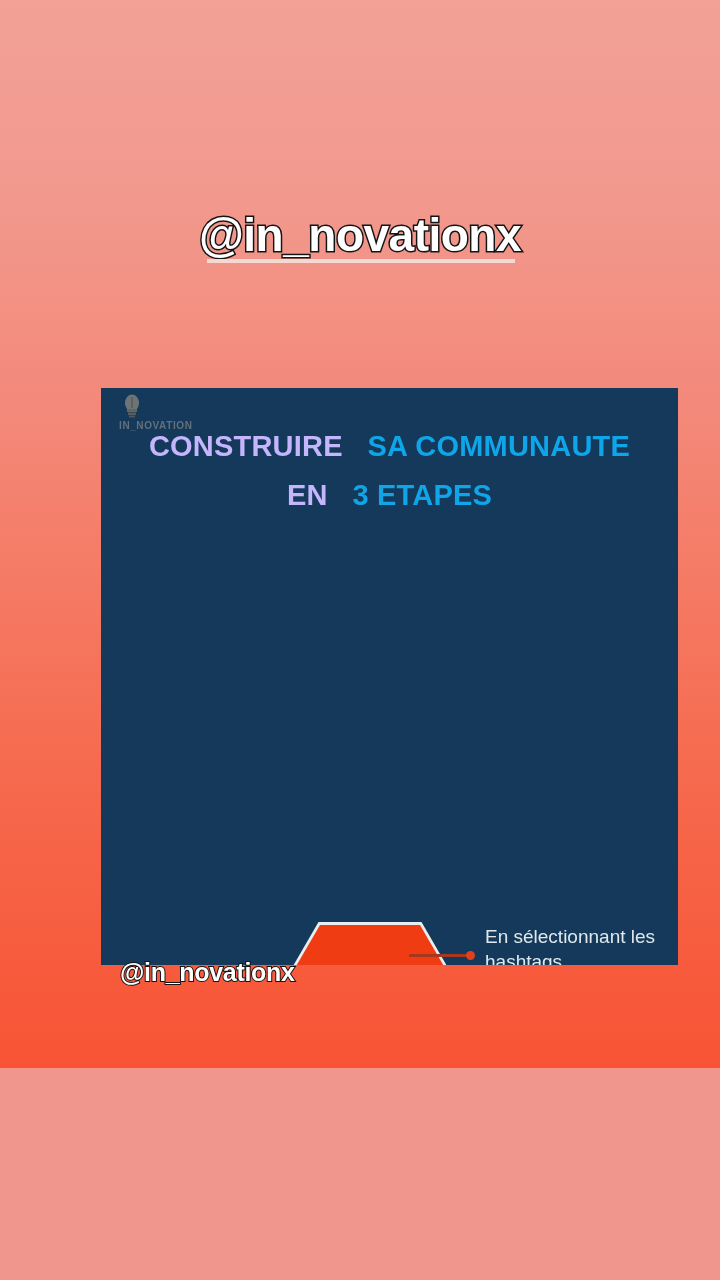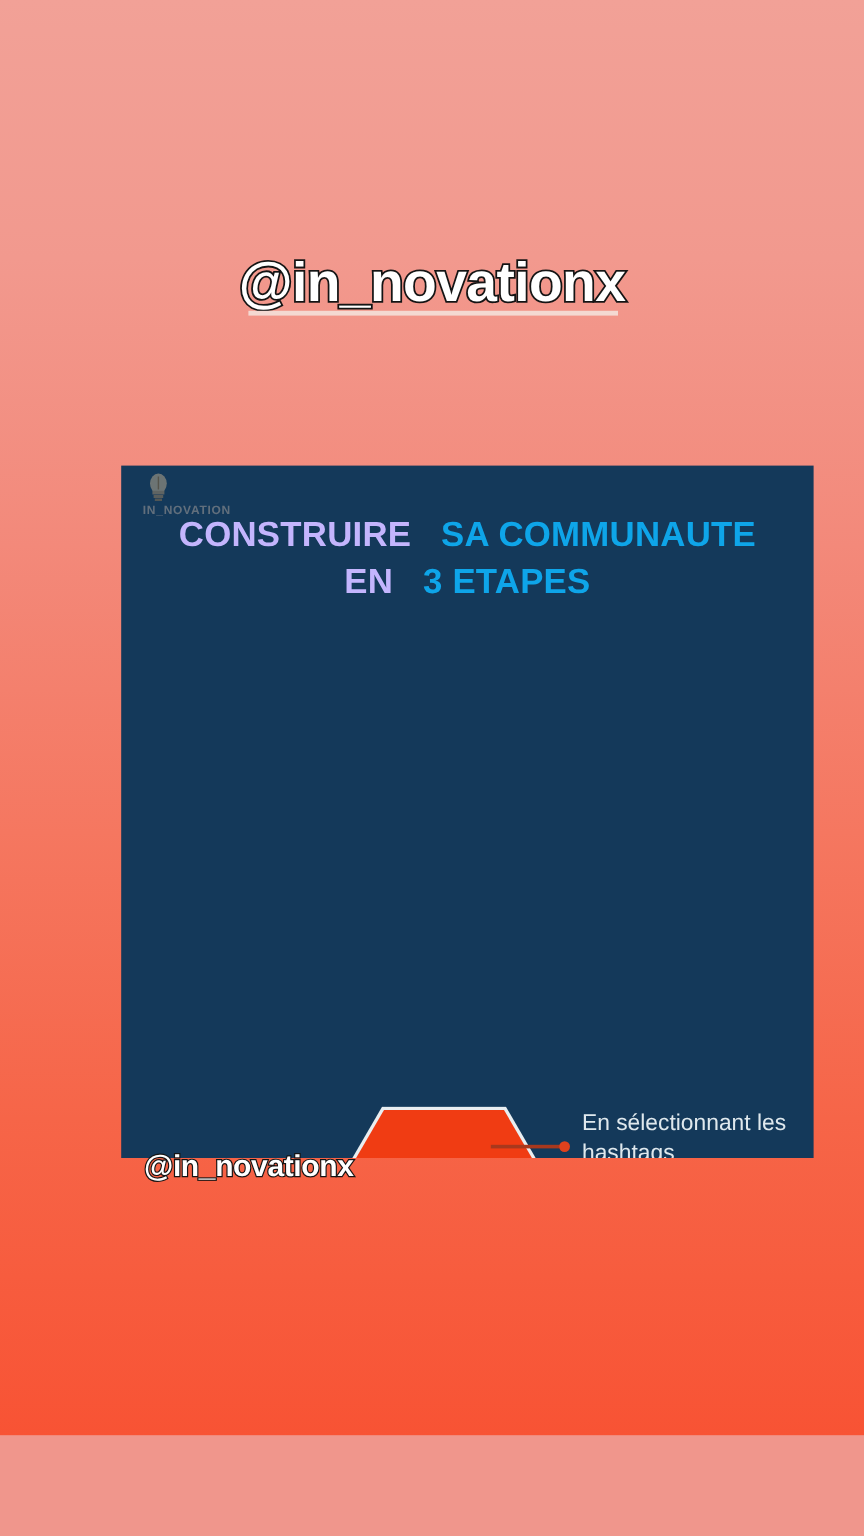--- a/index.html
+++ b/index.html
@@ -11,21 +11,21 @@
     width: 720px;
     height: 1280px;
     overflow: hidden;
     font-family: "Liberation Sans", sans-serif;
     -webkit-font-smoothing: antialiased;
   }
 
   #stage {
     position: relative;
     width: 720px;
-    height: 1196px;
+    height: 1068px;
     background: linear-gradient(to bottom,
                 #f2a197 0%,
                 #f2998e 18%,
                 #f3897a 38%,
                 #f57760 58%,
                 #f66548 78%,
                 #f85334 100%);
     overflow: hidden;
   }
 
@@ -104,21 +104,21 @@
     right: 0;
     top: 40px;
     text-align: center;
     font-weight: bold;
     font-size: 29px;
     letter-spacing: 0.2px;
     line-height: 1.28;
   }
   .t-white { color: #c4b5fd; }
   .t-orange { color: #0ea5e9; }
-  .title-line2 { margin-top: 2px; }
+  .title-line2 { margin-top: 12px; }
 
   
   .hex {
     position: absolute;
     background: #f03c13;
     clip-path: polygon(25% 0%, 75% 0%, 100% 50%, 75% 100%, 25% 100%, 0% 50%);
     display: flex;
     align-items: center;
     justify-content: center;
     box-sizing: border-box;

